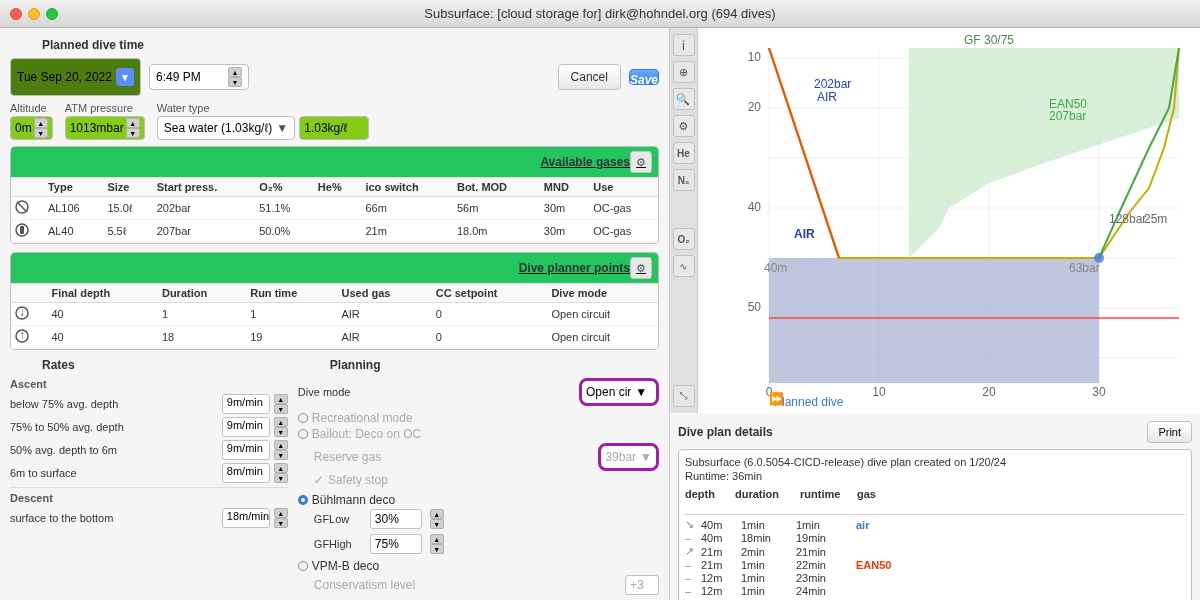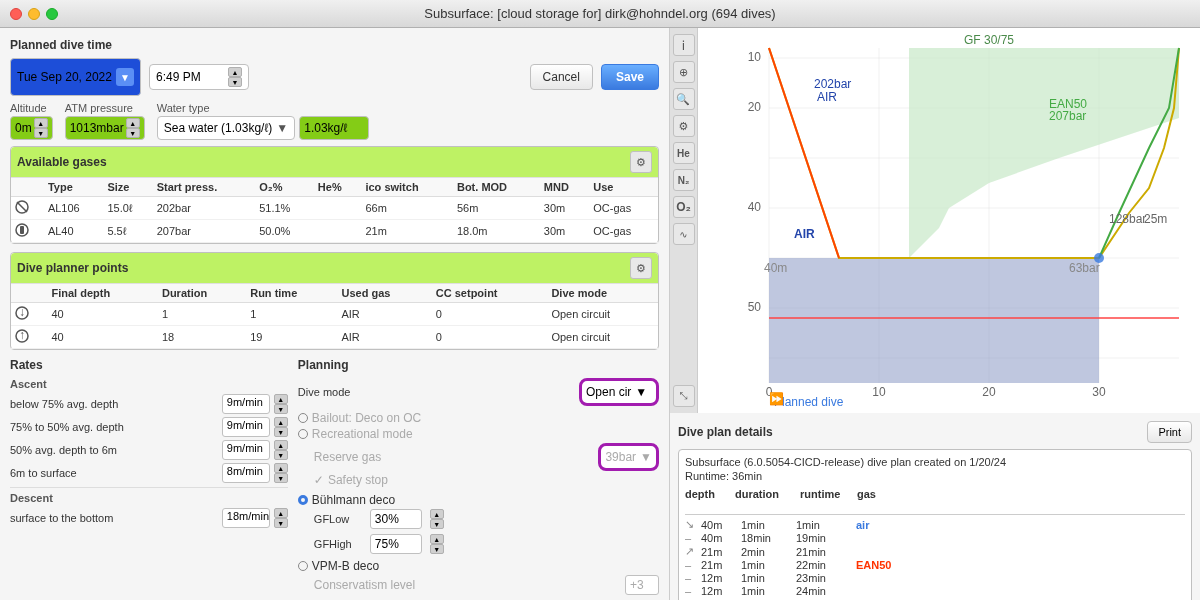--- a/index.html
+++ b/index.html
@@ -33,30 +33,30 @@
     }
 
     .left-panel {
       width: 670px;
       background: #f5f5f5;
       border-right: 1px solid #ccc;
       overflow-y: auto;
       padding: 10px;
     }
 
-    .section-label { font-size: 12px; font-weight: 600; color: #333; margin-bottom: 6px; }
+    .section-label { font-size: 12px; font-weight: 600; color: #333; margin-bottom: 6px; margin-left: 32px; }
 
     .row { display: flex; align-items: center; gap: 8px; margin-bottom: 6px; }
 
     .date-field {
       display: flex;
       align-items: center;
       border: 1px solid #c0c0c0;
       border-radius: 4px;
-      background: #1d4ed8;
+      background: #4d7c0f;
       padding: 18px 6px;
       height: 26px;
       min-width: 130px;
     }
     .date-field span { flex: 1; }
     .dropdown-arrow {
       width: 18px; height: 18px;
       background: #5b8ff5;
       border-radius: 3px;
       display: flex; align-items: center; justify-content: center;
@@ -95,25 +95,26 @@
       background: linear-gradient(to bottom, #ffffff, #e8e8e8);
       padding: 3px 12px;
       height: 26px;
       cursor: pointer;
       color: #333;
     }
     .btn-save {
       border: 1px solid #3a7adf;
       border-radius: 4px;
       background: linear-gradient(to bottom, #6aafff, #3a7adf);
-      padding: 3px 14px;
-      height: 26px;
+      padding: 3px 0;
+      height: 16px;
       cursor: pointer;
       color: white;
       font-weight: 600;
+      font-style: italic;
     }
 
     .three-col { display: flex; gap: 12px; margin-bottom: 6px; align-items: flex-end; }
     .field-group { display: flex; flex-direction: column; gap: 2px; }
     .field-group label { font-size: 11px; color: #555; }
 
     .input-spin {
       display: flex;
       border: 1px solid #c0c0c0;
       border-radius: 4px;
@@ -136,25 +137,26 @@
 
     .bordered-section {
       border: 1px solid #c0c0c0;
       border-radius: 4px;
       background: white;
       margin-bottom: 8px;
     }
     .bordered-section-header {
       display: flex;
       align-items: center;
-      justify-content: space-between;
+      justify-content: flex-end;
       padding: 4px 6px;
       border-bottom: 1px solid #e0e0e0;
-      background: #bef264;
+      background: #22c55e;
       border-radius: 4px 4px 0 0;
+      text-decoration: underline;
     }
 
     table { width: 100%; border-collapse: collapse; }
     th { font-size: 11px; font-weight: 600; color: #333; text-align: left; padding: 3px 4px; border-bottom: 1px solid #ddd; background: #f8f8f8; }
     td { font-size: 11px; color: #333; padding: 3px 4px; border-bottom: 1px solid #f0f0f0; }
 
     .bottom-section { display: flex; gap: 10px; margin-top: 4px; }
     .rates-col { flex: 1; }
     .planning-col { flex: 1.3; }
 
@@ -487,25 +489,25 @@
         <div class="planning-row" style="margin-bottom:5px;">
           <label>Dive mode</label>
           <div class="mode-select">
             <span>Open cir</span>
             <span style="margin-left:4px;">▼</span>
           </div>
         </div>
         <div class="radio-group">
           <div class="radio-row disabled">
             <div class="radio-btn"></div>
-            <span>Bailout: Deco on OC</span>
+            <span>Recreational mode</span>
           </div>
           <div class="radio-row disabled">
             <div class="radio-btn"></div>
-            <span>Recreational mode</span>
+            <span>Bailout: Deco on OC</span>
           </div>
           <div class="radio-row disabled" style="color:#aaa; padding-left:16px; align-items:center; gap:4px;">
             <span>Reserve gas</span>
             <div class="mode-select" style="margin-left:auto; color:#aaa; min-width:50px;">
               <span>39bar</span>
               <span style="margin-left:4px;">▼</span>
             </div>
           </div>
           <div class="checkbox-row" style="padding-left:16px; color:#aaa;">
             <span>✓</span>
@@ -558,21 +560,21 @@
 
     <div style="display:flex; height:385px;">
 
       <div style="width:28px; background:#e0e0e0; border-right:1px solid #ccc; display:flex; flex-direction:column; align-items:center; padding-top:6px; gap:5px;">
         <div class="icon-btn" style="font-size:13px;">ℹ</div>
         <div class="icon-btn" style="font-size:11px;">⊕</div>
         <div class="icon-btn" style="font-size:11px;">🔍</div>
         <div class="icon-btn" style="font-size:11px;">⚙</div>
         <div class="icon-btn" style="font-size:10px;font-weight:700;">He</div>
         <div class="icon-btn" style="font-size:10px;font-weight:700;">N₂</div>
-        <div class="icon-btn" style="font-size:12px;font-weight:700;">O₂</div>
+        <div class="icon-btn" style="font-size:10px;font-weight:700;margin-top:32px;">O₂</div>
         <div class="icon-btn" style="font-size:10px;">∿</div>
         <div class="icon-btn" style="font-size:10px; margin-top:auto; margin-bottom:6px;">⤡</div>
       </div>
 
       <div style="flex:1; background:white; position:relative; overflow:hidden;">
         <svg width="100%" height="100%" viewBox="0 0 480 385" style="background:white;">
 
           <defs>
             <linearGradient id="sky" x1="0" y1="0" x2="0" y2="1">
               <stop offset="0%" stop-color="#e8f4e8"></stop>

